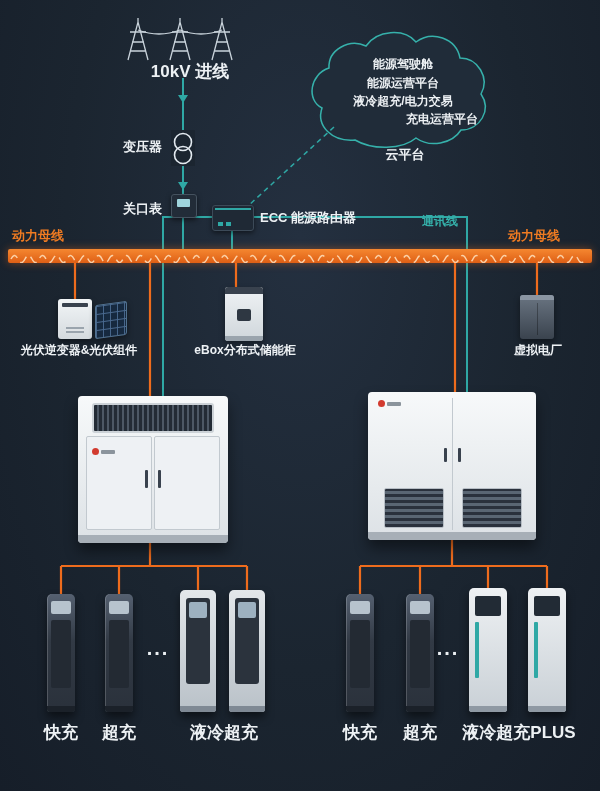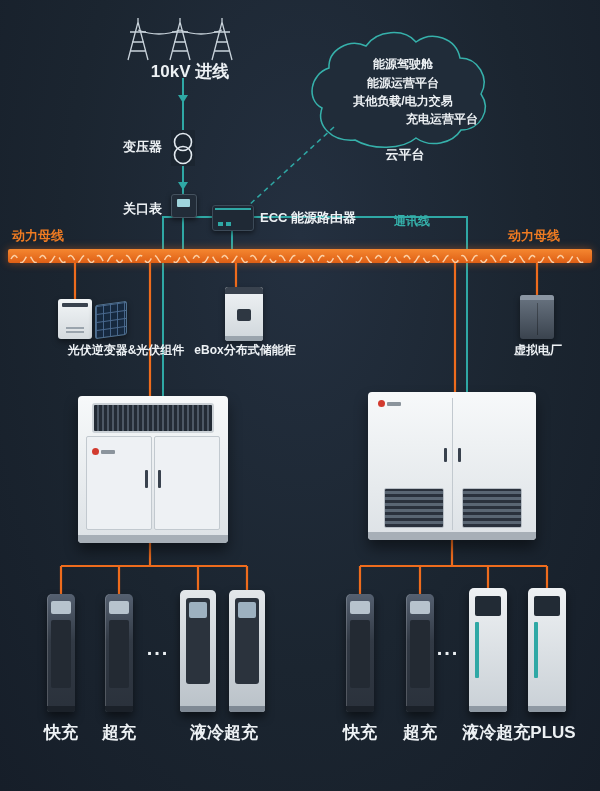--- a/index.html
+++ b/index.html
@@ -6,21 +6,21 @@
   .stage{
     position:relative;width:600px;height:791px;overflow:hidden;
     background:radial-gradient(ellipse at 50% 30%, #243040 0%, #1b2530 55%, #161e29 100%);
     font-family:"Liberation Sans",sans-serif;
   }
   svg.lines{position:absolute;left:0;top:0;z-index:1;}
   .lbl{position:absolute;z-index:5;color:#edf1f4;font-weight:700;font-size:13px;line-height:1.2;white-space:nowrap;transform:translateX(-50%);}
   .la{transform:none;}
   .ra{transform:translateX(-100%);}
   .orange{color:#ef7b22;}
-  .teal{color:#35b0aa;}
+  .teal{color:#35b0aa;margin-left:28px;}
   .sm{font-size:12px;}
   .big{font-size:17px;}
   .dots{font-size:20px;letter-spacing:2px;}
 
   
   .bus{position:absolute;left:8px;top:249px;width:584px;height:14px;z-index:2;border-radius:2px;
        background:linear-gradient(180deg,#f58730,#de5f15);box-shadow:0 0 8px rgba(240,110,30,.45);}
 
   
   .dev{position:absolute;z-index:3;border-radius:3px;}
@@ -210,25 +210,25 @@
   <div class="lbl ra" style="left:162px;top:139px;">变压器</div>
   <div class="lbl ra" style="left:162px;top:201px;">关口表</div>
   <div class="lbl la" style="left:260px;top:210px;">ECC 能源路由器</div>
 
   <div class="lbl la orange" style="left:12px;top:228px;">动力母线</div>
   <div class="lbl la orange" style="left:508px;top:228px;">动力母线</div>
   <div class="lbl la teal sm" style="left:394px;top:214px;">通讯线</div>
 
   <div class="lbl sm" style="left:403px;top:57px;">能源驾驶舱</div>
   <div class="lbl sm" style="left:403px;top:76px;">能源运营平台</div>
-  <div class="lbl sm" style="left:403px;top:94px;">其他负载/电力交易</div>
+  <div class="lbl sm" style="left:403px;top:94px;">液冷超充/电力交易</div>
   <div class="lbl sm" style="left:403px;top:112px;margin-left:39px;">充电运营平台</div>
   <div class="lbl" style="left:405px;top:147px;">云平台</div>
 
-  <div class="lbl sm" style="left:79px;top:343px;margin-left:47px;">光伏逆变器&amp;光伏组件</div>
+  <div class="lbl sm" style="left:79px;top:343px;">光伏逆变器&amp;光伏组件</div>
   <div class="lbl sm" style="left:245px;top:343px;">eBox分布式储能柜</div>
   <div class="lbl sm" style="left:538px;top:343px;">虚拟电厂</div>
 
   <div class="lbl big" style="left:61px;top:723px;">快充</div>
   <div class="lbl big" style="left:119px;top:723px;">超充</div>
   <div class="lbl big" style="left:224px;top:723px;">液冷超充</div>
   <div class="lbl dots" style="left:158px;top:636px;">...</div>
 
   <div class="lbl big" style="left:360px;top:723px;">快充</div>
   <div class="lbl big" style="left:420px;top:723px;">超充</div>

